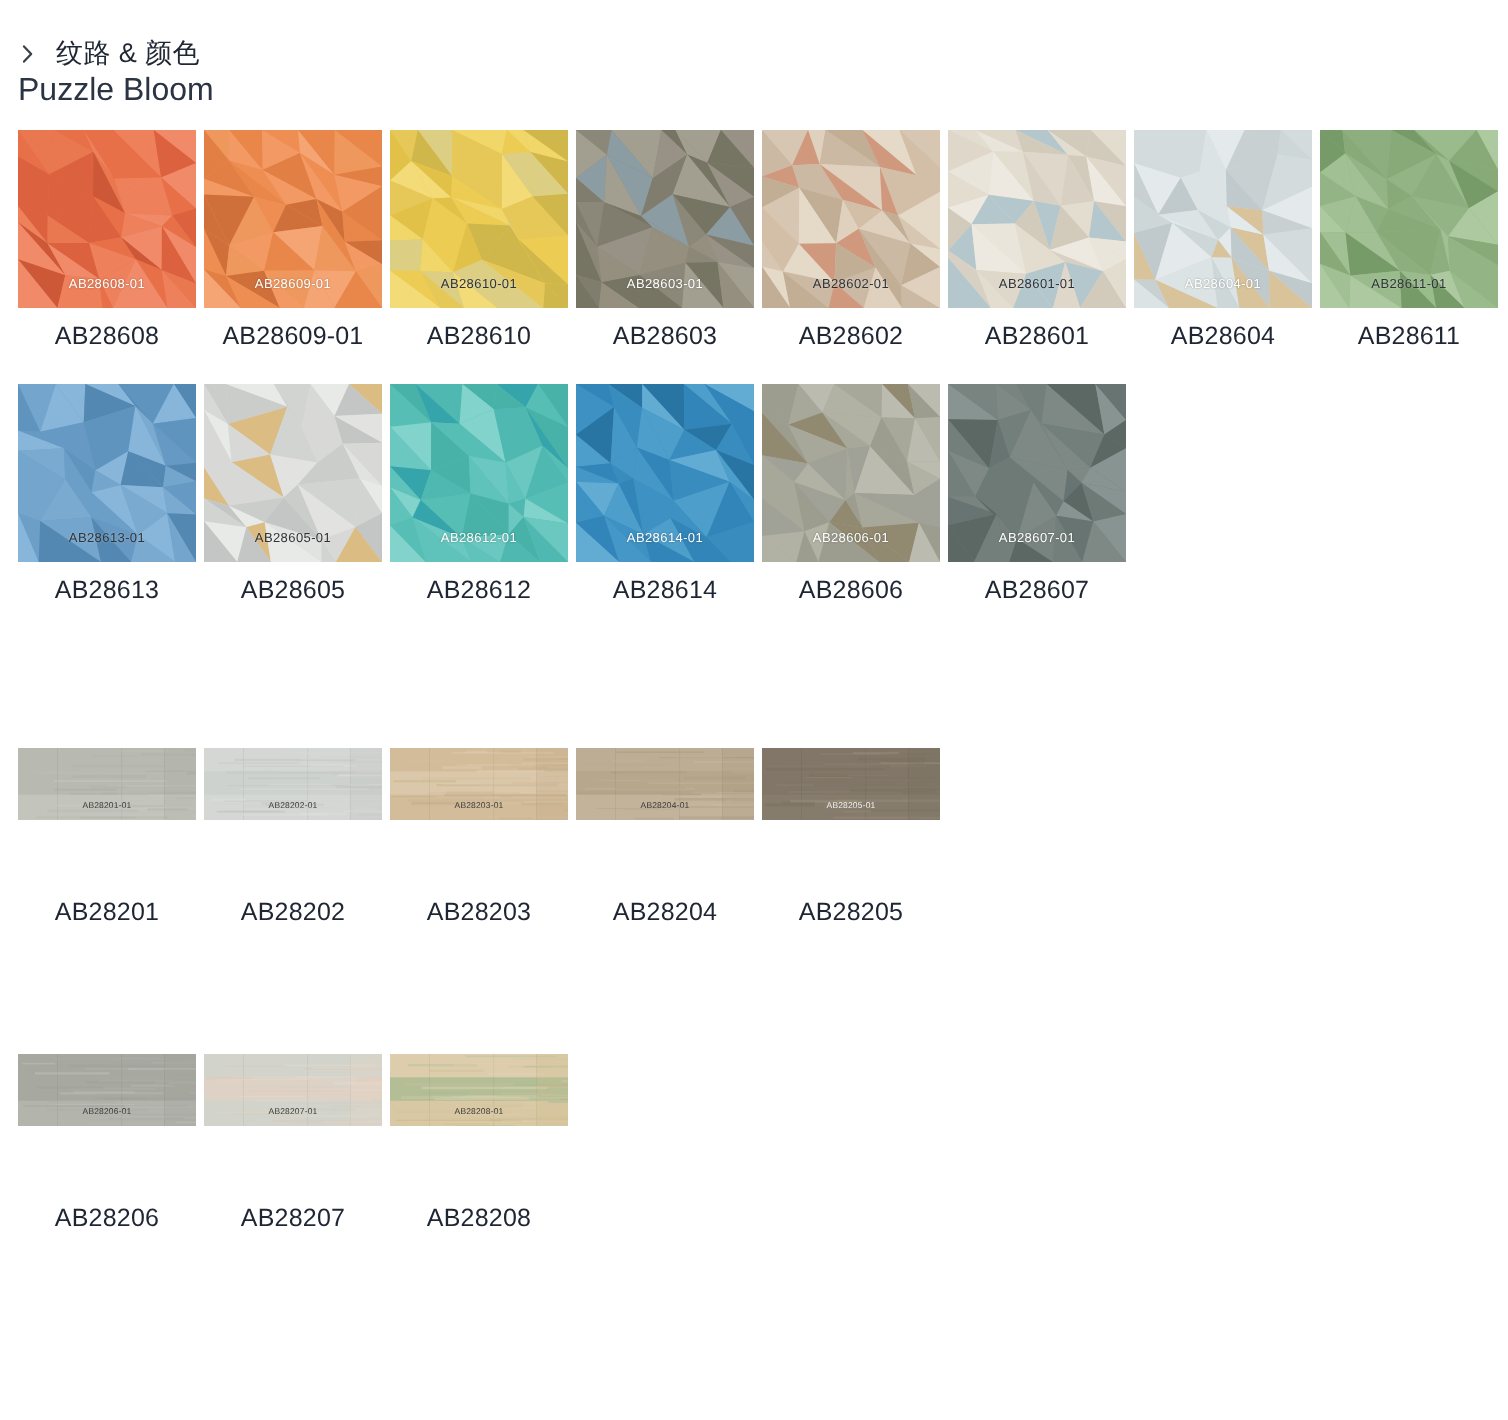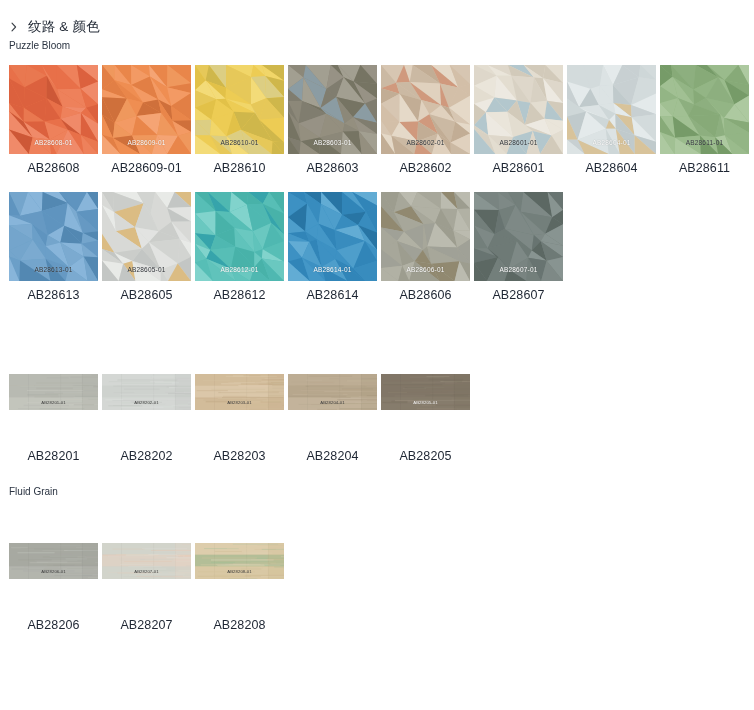--- a/index.html
+++ b/index.html
@@ -37,21 +37,21 @@
     font-size: 13.5px;
     line-height: 16px;
     color: #1f2733;
     letter-spacing: .2px;
     white-space: nowrap;
   }
 
   
   .section { padding: 0 0 0 9px; }
   .section-title {
-    font-size: 10px;
+    font-size: 16px;
     line-height: 16px;
     color: #2b3442;
     margin: 0;
     padding: 0;
   }
 
   .grid {
     display: flex;
     flex-wrap: wrap;
     gap: 4px;
@@ -1381,21 +1381,20 @@
               <div class="ovl light">AB28205-01</div>
             </div>
           </div>
           <div class="gap-grid-cap"></div>
           <div class="caption">AB28205</div>
         </div>
       </div>
       <div style="height: 20px;"></div>
     </div>
     <div class="section">
-      <div class="section-title">Fluid Grain</div>
       <div class="gap-title-grid"></div>
       <div class="grid">
         <div class="cell">
           <div class="plank-wrap">
             <div class="plank">
               <div class="grainsvg">
                 <svg viewBox="0 0 100 40" preserveAspectRatio="none">
                   <rect width="100" height="40" fill="#b3b5ae"></rect>
                   <rect x="0" y="0" width="100" height="13" fill="#9b9d96" opacity="0.55"></rect>
                   <rect x="0" y="13" width="100" height="13" fill="#9b9d96" opacity="0.55"></rect>

